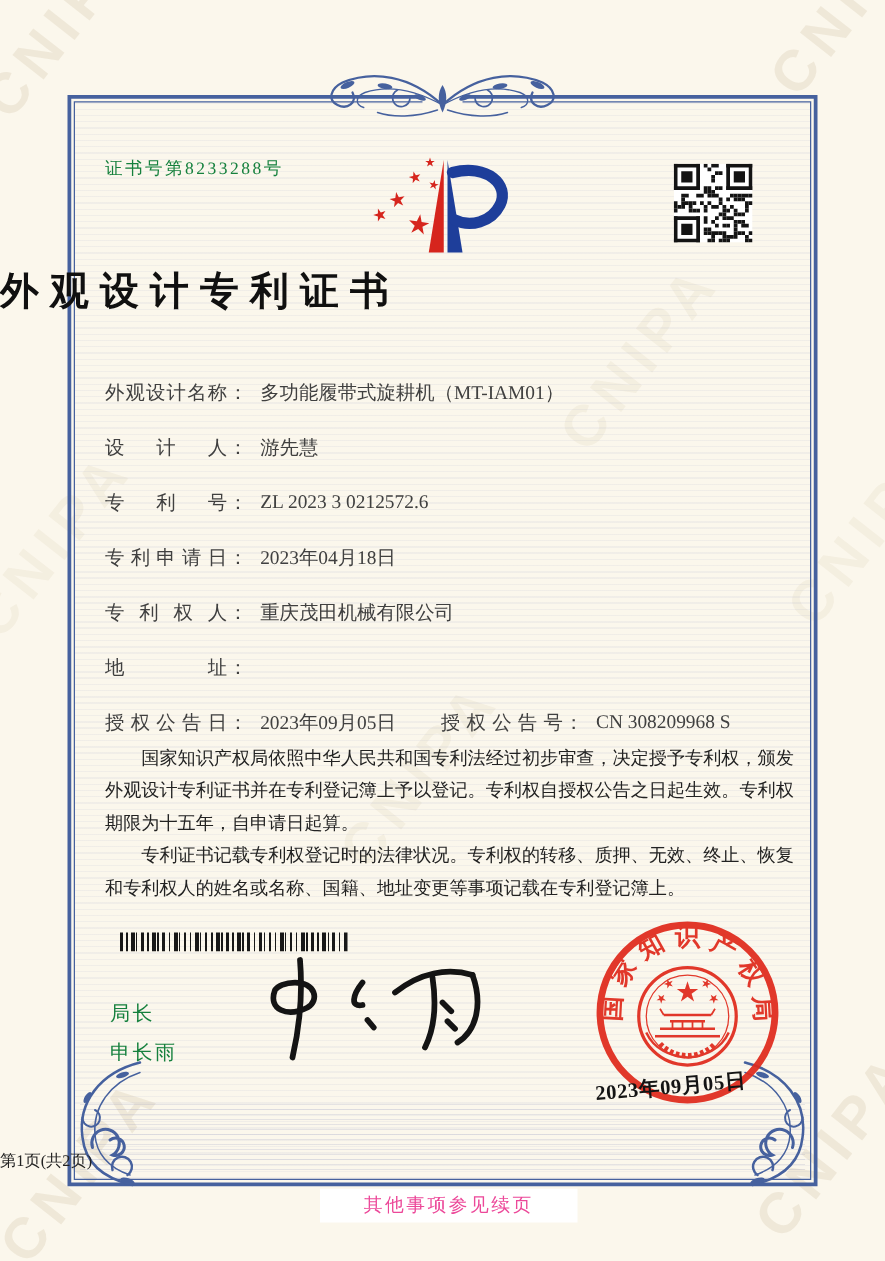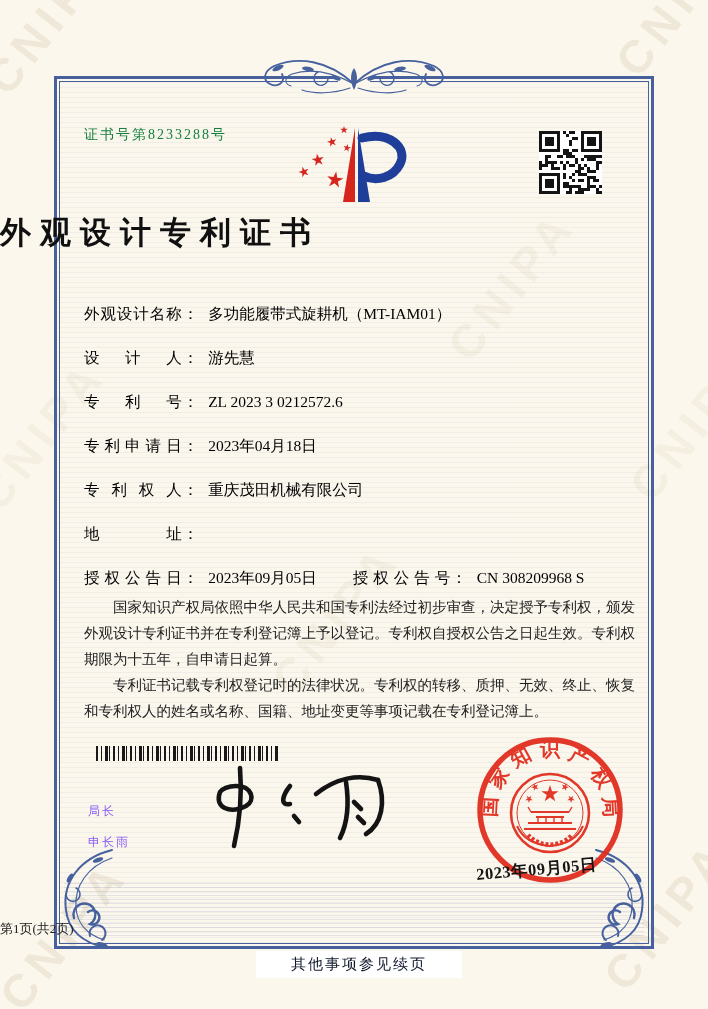--- a/index.html
+++ b/index.html
@@ -34,21 +34,21 @@
     position:absolute;left:4px;right:4px;bottom:4px;height:56px;
     background:repeating-linear-gradient(180deg,
       rgba(116,124,180,0.17) 0px,rgba(116,124,180,0.17) 1px,
       rgba(0,0,0,0) 1px,rgba(0,0,0,0) 4px);
   }
   .cert-no{left:84px;top:126px;font-size:14px;letter-spacing:2px;color:#15803d;}
   .title{
     left:0;right:0;top:212px;text-align:left;
     font-size:31px;font-weight:bold;letter-spacing:9px;color:#101010;
   }
-  .fields{left:84px;top:292px;width:552px;font-size:15.5px;color:#000000;}
+  .fields{left:84px;top:292px;width:552px;font-size:15.5px;color:#404040;}
   .frow{height:44px;display:flex;align-items:center;white-space:nowrap;}
   .f-label{
     display:inline-block;width:6.3em;
     text-align:justify;text-align-last:justify;
   }
   .f-colon{margin:0 10px 0 1px;}
   .f-pair2{margin-left:36px;display:flex;align-items:center;}
   .paras{
     left:84px;top:594px;width:551px;font-size:14.5px;line-height:26px;
     text-align:justify;color:#222;
@@ -57,31 +57,31 @@
   .barcode{
     left:96px;top:746px;width:182px;height:15px;
     background:repeating-linear-gradient(90deg,
       #181818 0px,#181818 2px,rgba(0,0,0,0) 2px,rgba(0,0,0,0) 5px,
       #181818 5px,#181818 6px,rgba(0,0,0,0) 6px,rgba(0,0,0,0) 9px,
       #181818 9px,#181818 12px,rgba(0,0,0,0) 12px,rgba(0,0,0,0) 13px,
       #181818 13px,#181818 14px,rgba(0,0,0,0) 14px,rgba(0,0,0,0) 17px);
   }
   .signoff{
     left:88px;top:796px;font-family:"Liberation Sans","DejaVu Sans",sans-serif;
-    font-size:12px;line-height:31px;color:#8b5cf6;letter-spacing:2px;
+    font-size:16px;line-height:31px;color:#15803d;letter-spacing:2px;
   }
   .seal-date{
     left:476px;top:858px;width:140px;font-size:16.5px;letter-spacing:0.5px;
     color:#141414;transform:rotate(-5deg);font-weight:bold;
   }
   .page-num{left:0;right:0;top:920px;text-align:left;font-size:13px;color:#222;}
   .cont-strip{
     left:256px;top:951px;width:206px;height:27px;background:#ffffff;
     display:flex;align-items:center;justify-content:center;
-    font-size:15px;letter-spacing:2px;color:#0f172a;
+    font-size:15px;letter-spacing:2px;color:#ec4899;
   }
 </style>
 </head>
 <body>
 
 <svg width="0" height="0" style="position:absolute" aria-hidden="true">
   <defs>
     <path id="star" d="M0,-1 L0.2245,-0.309 0.9511,-0.309 0.3633,0.118 0.5878,0.809 0,0.382 -0.5878,0.809 -0.3633,0.118 -0.9511,-0.309 -0.2245,-0.309 Z"></path>
     <g id="corner-flourish" fill="none" stroke="#46619e" stroke-width="2" stroke-linecap="round">
       <path d="M66 2 C 34 10, 16 34, 20 62 C 22 80, 34 94, 60 100"></path>

